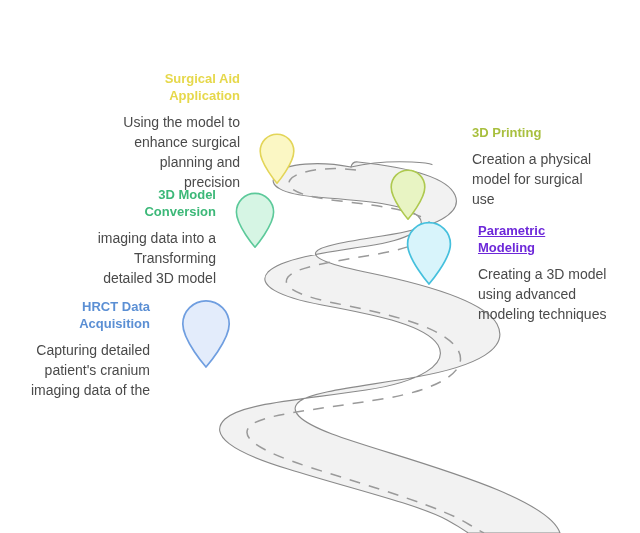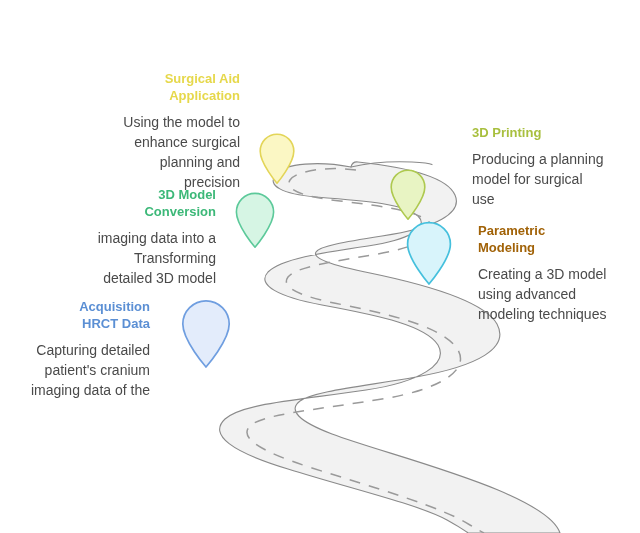--- a/index.html
+++ b/index.html
@@ -129,21 +129,21 @@
   </div>
   <svg class="pin" style="left:258px; top:132px;" width="38" height="52" viewBox="0 0 38 52">
     <path d="M 19 51.2 C 19 51.2 2.2 31.5 2.2 19.2 C 2.2 9.6 9.7 2.2 19 2.2 C 28.3 2.2 35.8 9.6 35.8 19.2 C 35.8 31.5 19 51.2 19 51.2 Z" fill="#fbf7c4" stroke="#e3d558" stroke-width="1.6" stroke-linejoin="round"></path>
   </svg>
 
   <div class="step align-left" style="left:444px; top:124px; width:160px;margin-left:28px;">
     <div class="step-heading" style="color:#a8bf3e;">
       <div>3D Printing</div>
     </div>
     <div class="step-body">
-      <div>Producing a planning</div>
+      <div>Creation a physical</div>
       <div>model for surgical</div>
       <div>use</div>
     </div>
   </div>
   <svg class="pin" style="left:389px; top:168px;" width="38" height="52" viewBox="0 0 38 52">
     <path d="M 19 51.2 C 19 51.2 2.2 31.5 2.2 19.2 C 2.2 9.6 9.7 2.2 19 2.2 C 28.3 2.2 35.8 9.6 35.8 19.2 C 35.8 31.5 19 51.2 19 51.2 Z" fill="#e8f4c3" stroke="#aec94f" stroke-width="1.6" stroke-linejoin="round"></path>
   </svg>
 
   <div class="step align-right" style="left:88px; top:186px; width:128px;">
     <div class="step-heading" style="color:#3cb878;text-align:right;">
@@ -154,38 +154,38 @@
       <div>imaging data into a</div>
       <div>Transforming</div>
       <div>detailed 3D model</div>
     </div>
   </div>
   <svg class="pin" style="left:234px; top:191px;" width="42" height="57" viewBox="0 0 42 57">
     <path d="M 21 56.2 C 21 56.2 2.4 34.6 2.4 21.1 C 2.4 10.6 10.7 2.4 21 2.4 C 31.3 2.4 39.6 10.6 39.6 21.1 C 39.6 34.6 21 56.2 21 56.2 Z" fill="#d6f5e4" stroke="#5cc99a" stroke-width="1.6" stroke-linejoin="round"></path>
   </svg>
 
   <div class="step align-left" style="left:478px; top:222px; width:152px;">
-    <div class="step-heading" style="color:#a16207;">
+    <div class="step-heading" style="color:#6d28d9;text-decoration:underline;">
       <div>Parametric</div>
       <div>Modeling</div>
     </div>
     <div class="step-body">
       <div>Creating a 3D model</div>
       <div>using advanced</div>
       <div>modeling techniques</div>
     </div>
   </div>
   <svg class="pin" style="left:405px; top:220px;" width="48" height="65" viewBox="0 0 48 65">
     <path d="M 24 64 C 24 64 2.6 39.4 2.6 24 C 2.6 12.1 12.2 2.6 24 2.6 C 35.8 2.6 45.4 12.1 45.4 24 C 45.4 39.4 24 64 24 64 Z" fill="#d8f4fb" stroke="#45c0dd" stroke-width="1.7" stroke-linejoin="round"></path>
   </svg>
 
   <div class="step align-right" style="left:18px; top:298px; width:132px;">
     <div class="step-heading" style="color:#5b8fd4;">
+      <div>HRCT Data</div>
       <div>Acquisition</div>
-      <div>HRCT Data</div>
     </div>
     <div class="step-body">
       <div>Capturing detailed</div>
       <div>patient's cranium</div>
       <div>imaging data of the</div>
     </div>
   </div>
   <svg class="pin" style="left:180px; top:298px;" width="52" height="70" viewBox="0 0 52 70">
     <path d="M 26 69 C 26 69 2.8 42.5 2.8 26 C 2.8 13.2 13.2 2.8 26 2.8 C 38.8 2.8 49.2 13.2 49.2 26 C 49.2 42.5 26 69 26 69 Z" fill="#e3ecfb" stroke="#6f9ee0" stroke-width="1.7" stroke-linejoin="round"></path>
   </svg>

